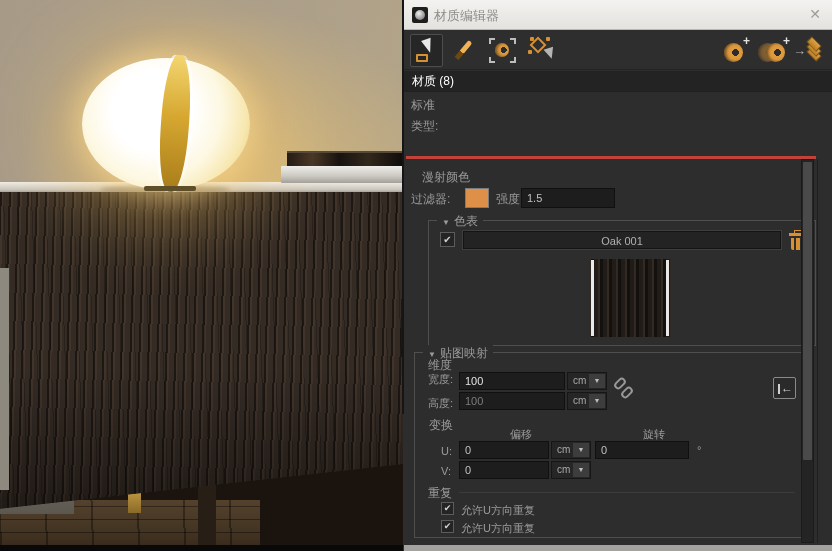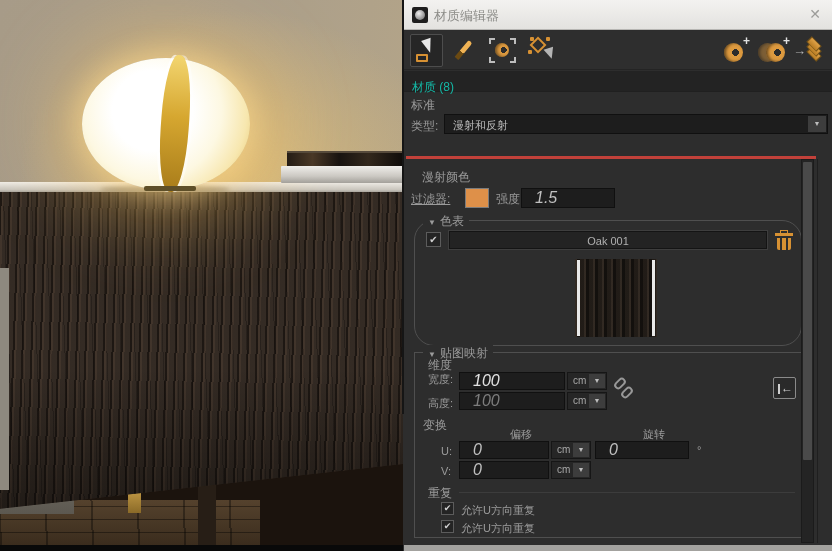--- a/index.html
+++ b/index.html
@@ -72,25 +72,25 @@
   .ball{position:absolute;width:14px;height:14px;border-radius:50%;background:radial-gradient(circle at 62% 50%, #2c2c2c 0 3px, #dd9a3f 3px);box-shadow:inset 2px 0 3px rgba(0,0,0,.45);}
   .poly{position:absolute;width:12px;height:12px;border:2px solid #d79133;transform:rotate(45deg);}
   .dot{position:absolute;width:4px;height:4px;background:#d79133;border-radius:1px;}
   .donut{position:absolute;width:19px;height:19px;border-radius:50%;background:radial-gradient(circle at 60% 50%, #2c2c2c 0 3.5px, #dd9a3f 3.5px);box-shadow:inset 2px 0 3px rgba(0,0,0,.5);}
   .donut.ghost{opacity:.45;}
   .plus-glyph{position:absolute;color:#e0e0e0;font-size:12px;font-weight:bold;}
   .layer-diamond{position:absolute;width:14px;height:14px;background:linear-gradient(#e2a449,#b87c23);border:1px solid #7d5716;transform:rotate(45deg) scaleY(.55);}
   .arrow-glyph{position:absolute;color:#b5b5b5;font-size:13px;}
 
   .materials-bar{position:absolute;left:0;top:71px;width:100%;height:21px;background:#232323;border-bottom:1px solid #202020;}
-  .materials-bar span{position:absolute;left:8px;top:8px;font-size:12px;color:#14b8a6;}
+  .materials-bar span{position:absolute;left:8px;top:2px;font-size:12px;color:#ffffff;}
   .lbl{position:absolute;font-size:12px;color:#9b9b9b;white-space:nowrap;}
   .lbl.small{font-size:11px;}
 
-  .tinput{position:absolute;background:#1d1d1d;border:1px solid #101010;color:#c0c0c0;font-size:16px;padding:0 13px;height:20px;outline:none;font-style:italic;}
+  .tinput{position:absolute;background:#1d1d1d;border:1px solid #101010;color:#c0c0c0;font-size:11px;padding:0 5px;height:20px;outline:none;}
   .tinput.dim{color:#7d7d7d;}
   .tinput.bright{color:#e2e2e2;}
 
   .type-select{position:absolute;left:40px;top:114px;width:384px;height:20px;background:#1d1d1d;border:1px solid #101010;}
   .type-select .val{position:absolute;left:8px;top:3px;font-size:11px;color:#b9b9b9;}
   .ddbtn{position:absolute;right:1px;top:1px;width:18px;height:16px;background:#3d3d3d;color:#bdbdbd;font-size:7px;text-align:center;line-height:16px;}
 
   .tabs{position:absolute;left:6px;top:137px;display:flex;gap:5px;}
   .tab{height:18px;padding:0 9px;background:#2b2b2b;border:1px solid #464646;border-bottom:none;color:#a8a8a8;font-size:11px;line-height:17px;}
   .tab.active{background:#3d3d3d;color:#cacaca;}
@@ -209,34 +209,30 @@
         <span class="layer-diamond" style="left:13px;top:3px;"></span>
       </div>
     </div>
 
     <div class="materials-bar">
       <span>材质 (8)</span>
     </div>
 
     <div class="lbl" style="left:7px;top:97px;">标准</div>
     <div class="lbl" style="left:7px;top:118px;">类型:</div>
-    <div class="type-select">
-      <span class="val">漫射和反射</span>
-      <span class="ddbtn">▼</span>
-    </div>
 
     <div class="redline"></div>
 
     <div class="lbl" style="left:18px;top:169px;">漫射颜色</div>
-    <div class="lbl" style="left:7px;top:191px;text-decoration:underline;">过滤器:</div>
+    <div class="lbl" style="left:7px;top:191px;">过滤器:</div>
     <div style="position:absolute;left:61px;top:188px;width:24px;height:20px;background:#de9049;border:1px solid #7c7c7c;"></div>
     <div class="lbl" style="left:92px;top:191px;">强度:</div>
     <input class="tinput" style="left: 117px; top: 188px; width: 94px;" value="1.5">
 
-    <div class="group" style="left:10px;top:220px;width:388px;height:126px;border-radius:20px;">
+    <div class="group" style="left:24px;top:220px;width:388px;height:126px;">
       <div class="gtitle"><span class="tri">▼</span><span>色表</span></div>
       <div class="checkbox" style="left:11px;top:11px;"><span>✔</span></div>
       <div class="name-field" style="left:34px;top:10px;width:318px;height:18px;line-height:18px;">Oak 001</div>
       <div class="trash" style="left:360px;top:9px;">
         <span class="handle"></span>
         <span class="lid"></span>
         <span class="body"></span>
       </div>
       <div class="thumb" style="left:160px;top:38px;">
         <span class="strip" style="left:2px;"></span>
@@ -265,21 +261,21 @@
 
       <div class="linkicon" style="left:200px;top:24px;">
         <i style="left:1px;top:0;"></i>
           <i style="left:8px;top:9px;"></i>
       </div>
       <div class="resetbtn" style="left:358px;top:24px;">
         <span class="bar"></span>
         <span class="ar">←</span>
       </div>
 
-      <div class="lbl" style="left:8px;top:64px;">变换</div>
+      <div class="lbl" style="left:14px;top:64px;">变换</div>
       <div class="lbl small" style="left:95px;top:74px;">偏移</div>
       <div class="lbl small" style="left:228px;top:74px;">旋转</div>
 
       <div class="lbl small" style="left:26px;top:92px;">U:</div>
       <input class="tinput" style="left: 44px; top: 88px; width: 90px; height: 18px;" value="0">
       <div class="unitbox" style="left:136px;top:88px;width:40px;">
         <span class="u">cm</span>
         <span class="ddbtn">▼</span>
       </div>
       <input class="tinput" style="left: 180px; top: 88px; width: 94px; height: 18px;" value="0">

